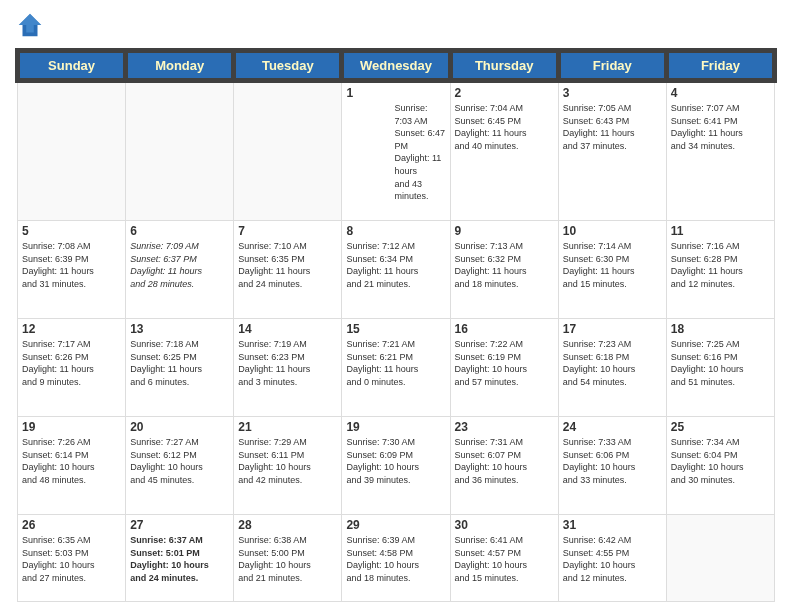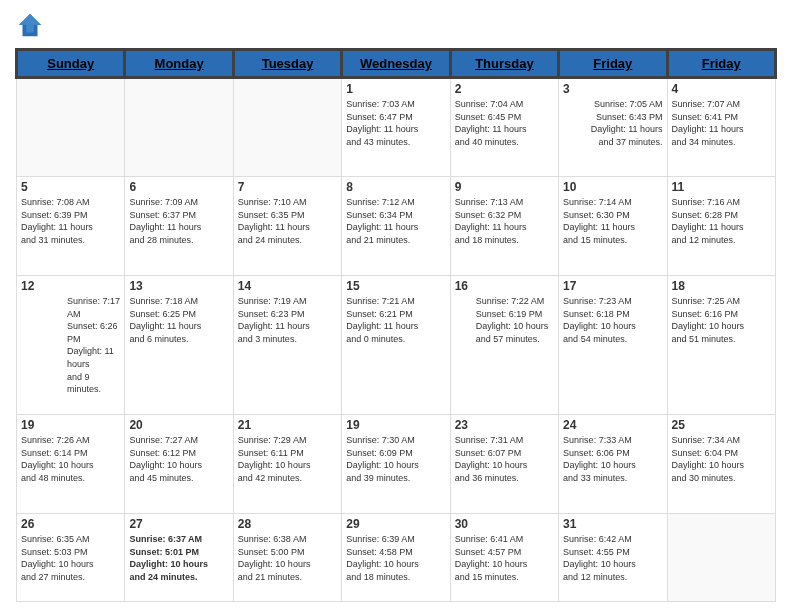--- a/index.html
+++ b/index.html
@@ -54,26 +54,25 @@
     }
     .calendar {
       flex: 1;
       border: 1px solid #ccc;
       border-collapse: collapse;
       width: 100%;
       table-layout: fixed;
     }
     .calendar th {
       background-color: #2a6db5;
-      color: #000000;
+      color: #fef9c3;
       text-align: center;
       padding: 5px 2px;
       font-size: 13px;
-      border: 3px solid #404040;
-      text-decoration: underline;
+      border: 5px solid #404040;
     }
     .calendar td {
       border: 1px solid #ddd;
       vertical-align: top;
       padding: 3px 4px;
       font-size: 9.5px;
       color: #333;
       background: #fff;
       height: 88px;
     }
@@ -130,35 +129,35 @@
           <th>Friday</th>
         </tr>
     </thead>
     <tbody id="calendar-body">
     <tr>
           <td class="empty"></td>
           <td class="empty"></td>
           <td class="empty"></td>
           <td>
             <span class="day-number">1</span>
-            <div class="day-info" style="white-space: pre-line;">Sunrise: 7:03 AM
+            <div class="day-info" style="white-space: pre-line; margin-left: 48px;">Sunrise: 7:03 AM
 Sunset: 6:47 PM
 Daylight: 11 hours
 and 43 minutes.</div>
           </td>
           <td>
             <span class="day-number">2</span>
             <div class="day-info" style="white-space: pre-line;">Sunrise: 7:04 AM
 Sunset: 6:45 PM
 Daylight: 11 hours
 and 40 minutes.</div>
           </td>
           <td>
             <span class="day-number">3</span>
-            <div class="day-info" style="white-space: pre-line; text-align: right;">Sunrise: 7:05 AM
+            <div class="day-info" style="white-space: pre-line;">Sunrise: 7:05 AM
 Sunset: 6:43 PM
 Daylight: 11 hours
 and 37 minutes.</div>
           </td>
           <td>
             <span class="day-number">4</span>
             <div class="day-info" style="white-space: pre-line;">Sunrise: 7:07 AM
 Sunset: 6:41 PM
 Daylight: 11 hours
 and 34 minutes.</div>
@@ -167,21 +166,21 @@
         <tr>
           <td>
             <span class="day-number">5</span>
             <div class="day-info" style="white-space: pre-line;">Sunrise: 7:08 AM
 Sunset: 6:39 PM
 Daylight: 11 hours
 and 31 minutes.</div>
           </td>
           <td>
             <span class="day-number">6</span>
-            <div class="day-info" style="white-space: pre-line;">Sunrise: 7:09 AM
+            <div class="day-info" style="white-space: pre-line; font-style: italic;">Sunrise: 7:09 AM
 Sunset: 6:37 PM
 Daylight: 11 hours
 and 28 minutes.</div>
           </td>
           <td>
             <span class="day-number">7</span>
             <div class="day-info" style="white-space: pre-line;">Sunrise: 7:10 AM
 Sunset: 6:35 PM
 Daylight: 11 hours
 and 24 minutes.</div>
@@ -211,21 +210,21 @@
             <span class="day-number">11</span>
             <div class="day-info" style="white-space: pre-line;">Sunrise: 7:16 AM
 Sunset: 6:28 PM
 Daylight: 11 hours
 and 12 minutes.</div>
           </td>
         </tr>
         <tr>
           <td>
             <span class="day-number">12</span>
-            <div class="day-info" style="white-space: pre-line; margin-left: 46px;">Sunrise: 7:17 AM
+            <div class="day-info" style="white-space: pre-line;">Sunrise: 7:17 AM
 Sunset: 6:26 PM
 Daylight: 11 hours
 and 9 minutes.</div>
           </td>
           <td>
             <span class="day-number">13</span>
             <div class="day-info" style="white-space: pre-line;">Sunrise: 7:18 AM
 Sunset: 6:25 PM
 Daylight: 11 hours
 and 6 minutes.</div>
@@ -239,21 +238,21 @@
           </td>
           <td>
             <span class="day-number">15</span>
             <div class="day-info" style="white-space: pre-line;">Sunrise: 7:21 AM
 Sunset: 6:21 PM
 Daylight: 11 hours
 and 0 minutes.</div>
           </td>
           <td>
             <span class="day-number">16</span>
-            <div class="day-info" style="white-space: pre-line; margin-left: 21px;">Sunrise: 7:22 AM
+            <div class="day-info" style="white-space: pre-line;">Sunrise: 7:22 AM
 Sunset: 6:19 PM
 Daylight: 10 hours
 and 57 minutes.</div>
           </td>
           <td>
             <span class="day-number">17</span>
             <div class="day-info" style="white-space: pre-line;">Sunrise: 7:23 AM
 Sunset: 6:18 PM
 Daylight: 10 hours
 and 54 minutes.</div>

